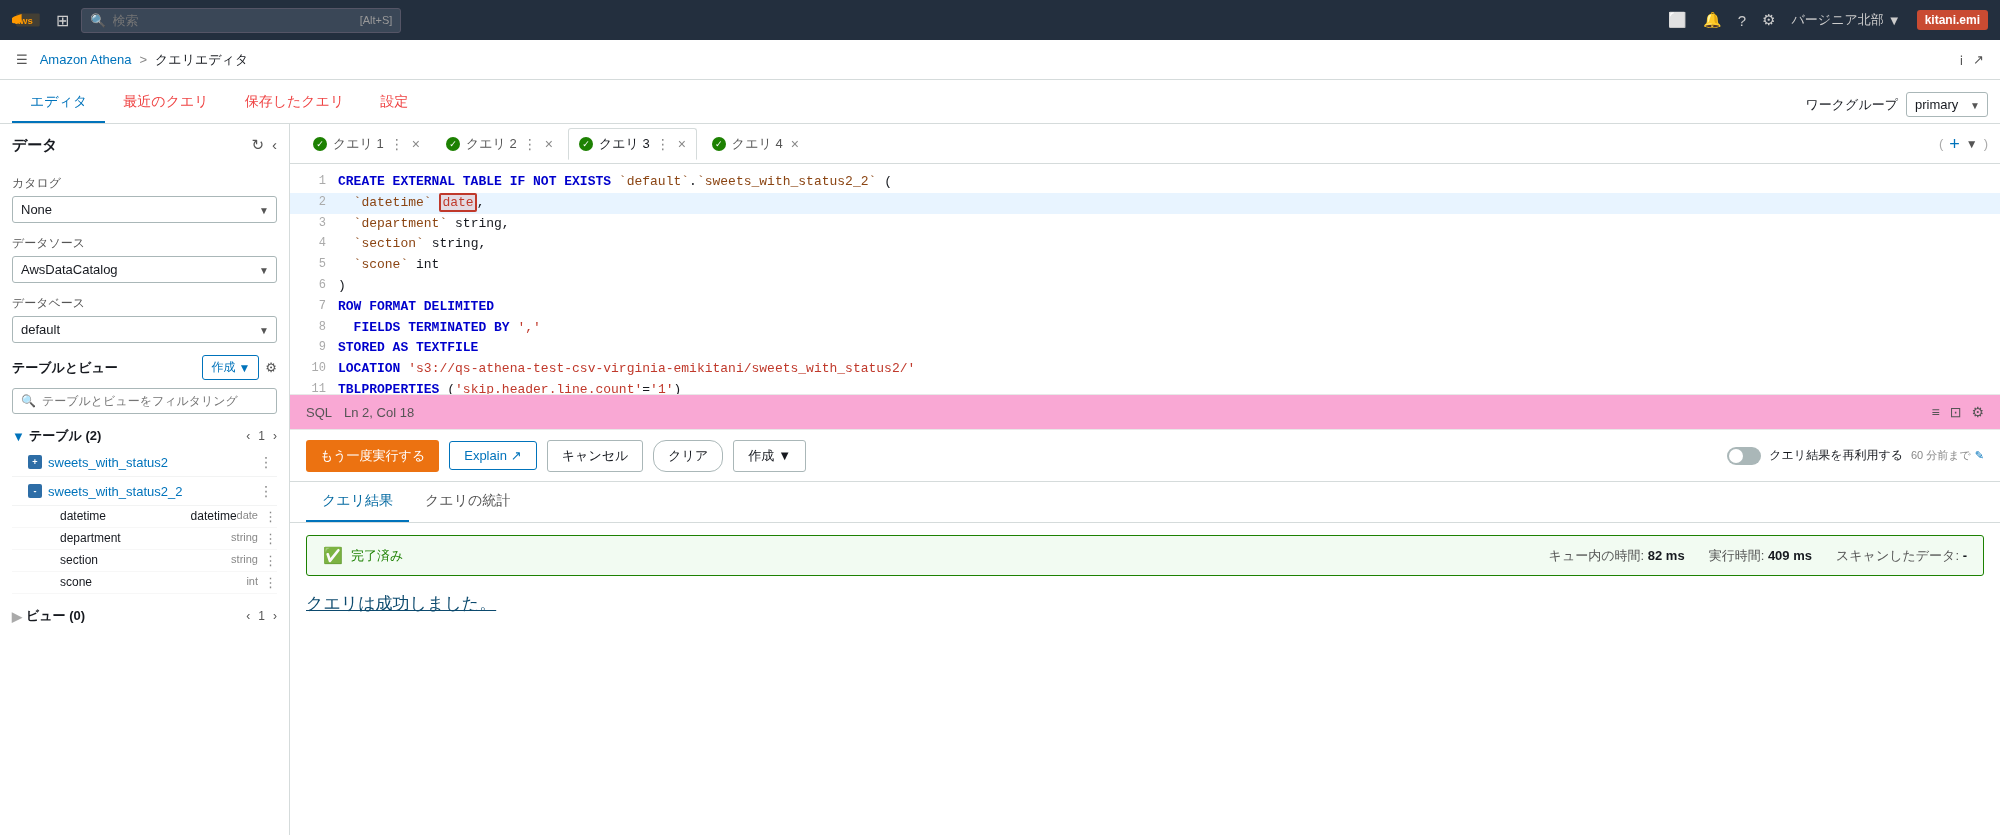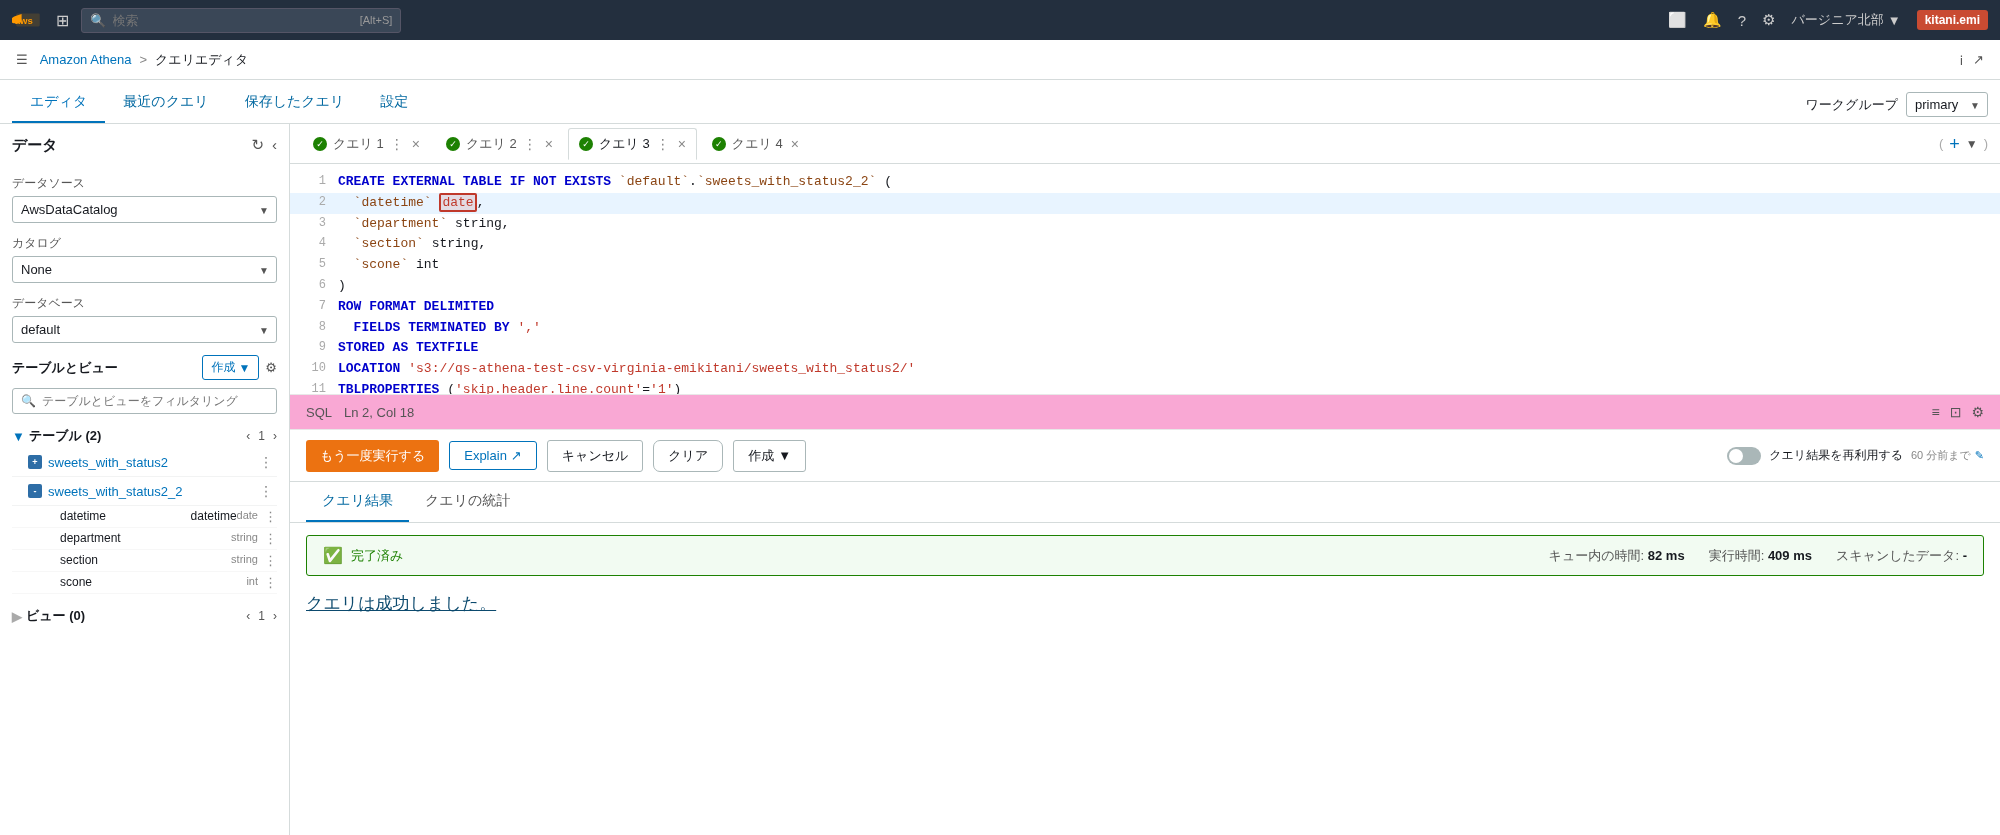--- a/index.html
+++ b/index.html
@@ -120,21 +120,21 @@
       padding: 0 12px;
       display: flex;
       align-items: flex-end;
       height: 44px;
       gap: 0;
     }
     .tab-item {
       padding: 10px 18px;
       cursor: pointer;
       font-size: 14px;
-      color: #0369a1;
+      color: #ef4444;
       border-bottom: 2px solid transparent;
       white-space: nowrap;
     }
     .tab-item.active {
       color: #0073bb;
       border-bottom: 2px solid #0073bb;
       font-weight: 500;
     }
     .tabs-bar-right {
       margin-left: auto;
@@ -575,21 +575,21 @@
       border: 1px solid #aab7b8;
       border-radius: 3px;
       padding: 6px 14px;
       font-size: 13px;
       cursor: pointer;
     }
     .btn-clear {
       background: #fff;
       color: #16191f;
       border: 1px solid #aab7b8;
-      border-radius: 7px;
+      border-radius: 13px;
       padding: 6px 14px;
       font-size: 13px;
       cursor: pointer;
     }
     .btn-create {
       background: #fff;
       color: #16191f;
       border: 1px solid #aab7b8;
       border-radius: 3px;
       padding: 6px 14px;
@@ -767,33 +767,33 @@
   <div class="sidebar">
     <div class="sidebar-header">
       <span class="sidebar-title">データ</span>
       <div class="sidebar-icons">
         <span>↻</span>
         <span>‹</span>
       </div>
     </div>
 
     <div class="form-group">
+      <label class="form-label">カタログ</label>
+      <div class="form-select-wrapper">
+        <select class="form-select">
+          <option>None</option>
+        </select>
+      </div>
+    </div>
+
+    <div class="form-group">
       <label class="form-label">データソース</label>
       <div class="form-select-wrapper">
         <select class="form-select">
           <option>AwsDataCatalog</option>
-        </select>
-      </div>
-    </div>
-
-    <div class="form-group">
-      <label class="form-label">カタログ</label>
-      <div class="form-select-wrapper">
-        <select class="form-select">
-          <option>None</option>
         </select>
       </div>
     </div>
 
     <div class="form-group">
       <label class="form-label">データベース</label>
       <div class="form-select-wrapper">
         <select class="form-select">
           <option>default</option>
         </select>

